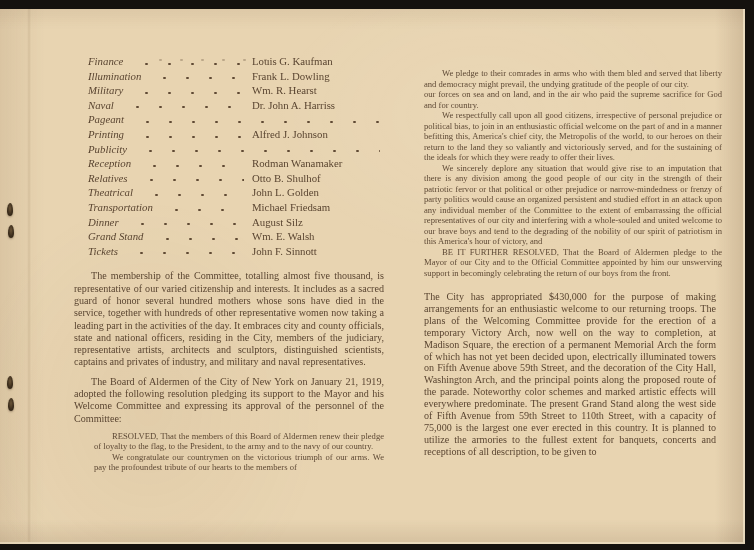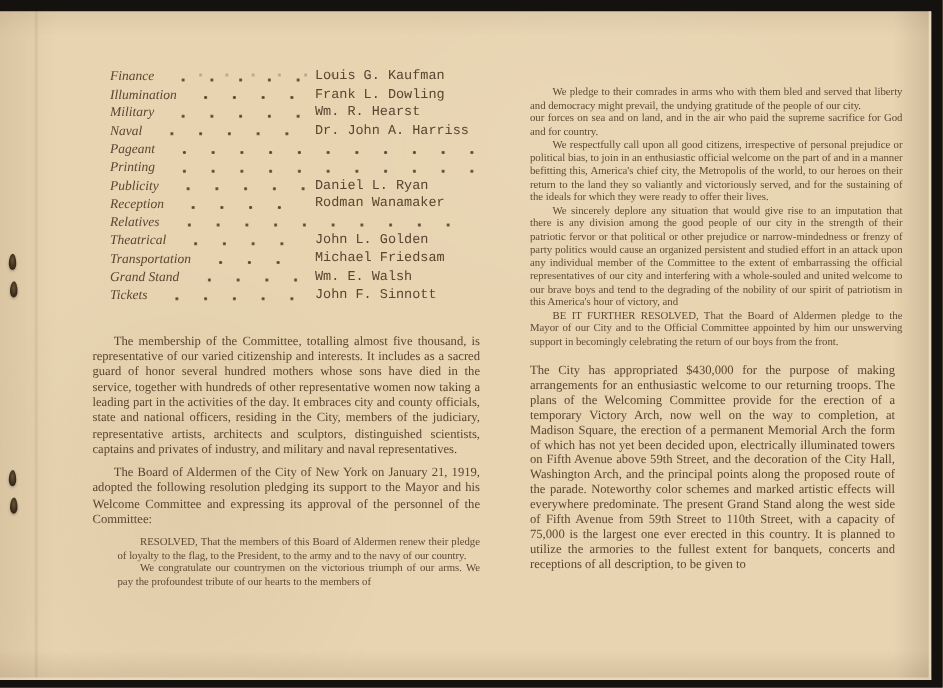--- a/index.html
+++ b/index.html
@@ -50,28 +50,28 @@
 
   .committee-list { margin-left: 14px; width: 300px; }
   .committee-row { display: flex; line-height: 14.6px; font-size: 10.8px; }
   .committee-role { font-style: italic; white-space: nowrap; }
   .leader-dots {
     flex: 1; align-self: flex-end; height: 4px;
     margin: 0 8px 3px 10px;
     background-image: radial-gradient(circle, rgba(88,66,45,0.95) 1px, rgba(88,66,45,0) 1.45px);
     background-size: 23px 4px; background-repeat: repeat-x; background-position: 2px 0;
   }
-  .committee-name { width: 136px; white-space: nowrap; font-family: Liberation Mono, monospace; }
+  .committee-name { width: 136px; white-space: nowrap; }
 
   .body-text {
     font-size: 10.1px; line-height: 12.3px; text-align: justify;
     margin: 0; color: #5a4531;
   }
   .indent { text-indent: 17px; }
-  .mt-list { margin-top: 24px; }
+  .mt-list { margin-top: 12px; }
   .mt-para { margin-top: 7px; }
 
   .small-text {
     font-size: 8.6px; line-height: 10.5px; text-align: justify;
     margin: 0; color: #5e4935;
   }
   .small-indent { text-indent: 18px; }
   .resolution-block { margin-left: 20px; width: 290px; }
   .mt-res { margin-top: 6px; }
 
@@ -121,51 +121,57 @@
   </div>
 
   <div class="committee-row">
     <span class="committee-role">Pageant</span>
     <span class="leader-dots"></span>
   </div>
 
   <div class="committee-row">
     <span class="committee-role">Printing</span>
     <span class="leader-dots"></span>
+    <span class="committee-name">Alfred J. Johnson</span>
   </div>
 
   <div class="committee-row">
     <span class="committee-role">Publicity</span>
     <span class="leader-dots"></span>
-    <span class="committee-name">Daniel L. Ryan</span>
   </div>
 
   <div class="committee-row">
     <span class="committee-role">Reception</span>
     <span class="leader-dots"></span>
     <span class="committee-name">Rodman Wanamaker</span>
   </div>
 
   <div class="committee-row">
     <span class="committee-role">Relatives</span>
     <span class="leader-dots"></span>
+    <span class="committee-name">Otto B. Shulhof</span>
   </div>
 
   <div class="committee-row">
     <span class="committee-role">Theatrical</span>
     <span class="leader-dots"></span>
     <span class="committee-name">John L. Golden</span>
   </div>
 
   <div class="committee-row">
     <span class="committee-role">Transportation</span>
     <span class="leader-dots"></span>
     <span class="committee-name">Michael Friedsam</span>
   </div>
 
+  <div class="committee-row">
+    <span class="committee-role">Dinner</span>
+    <span class="leader-dots"></span>
+    <span class="committee-name">August Silz</span>
+  </div>
 
   <div class="committee-row">
     <span class="committee-role">Grand Stand</span>
     <span class="leader-dots"></span>
     <span class="committee-name">Wm. E. Walsh</span>
   </div>
 
   <div class="committee-row">
     <span class="committee-role">Tickets</span>
     <span class="leader-dots"></span>

